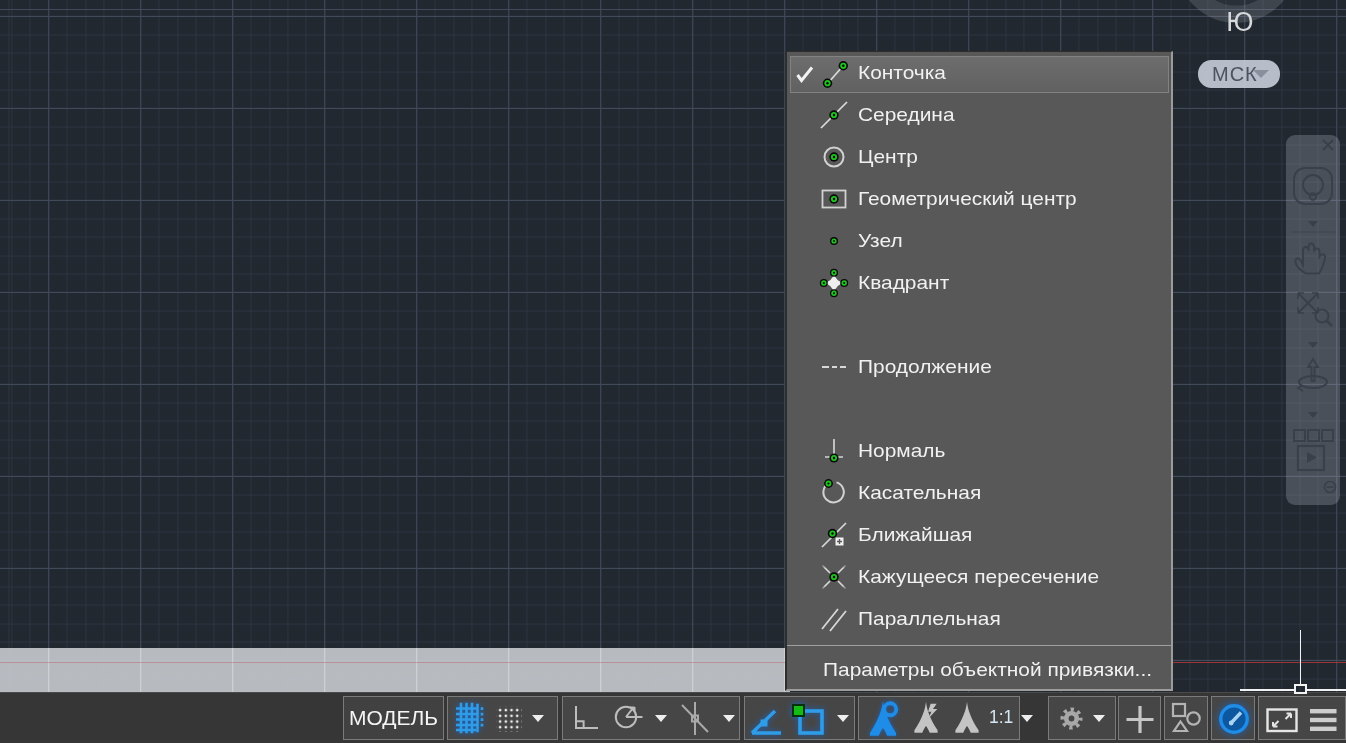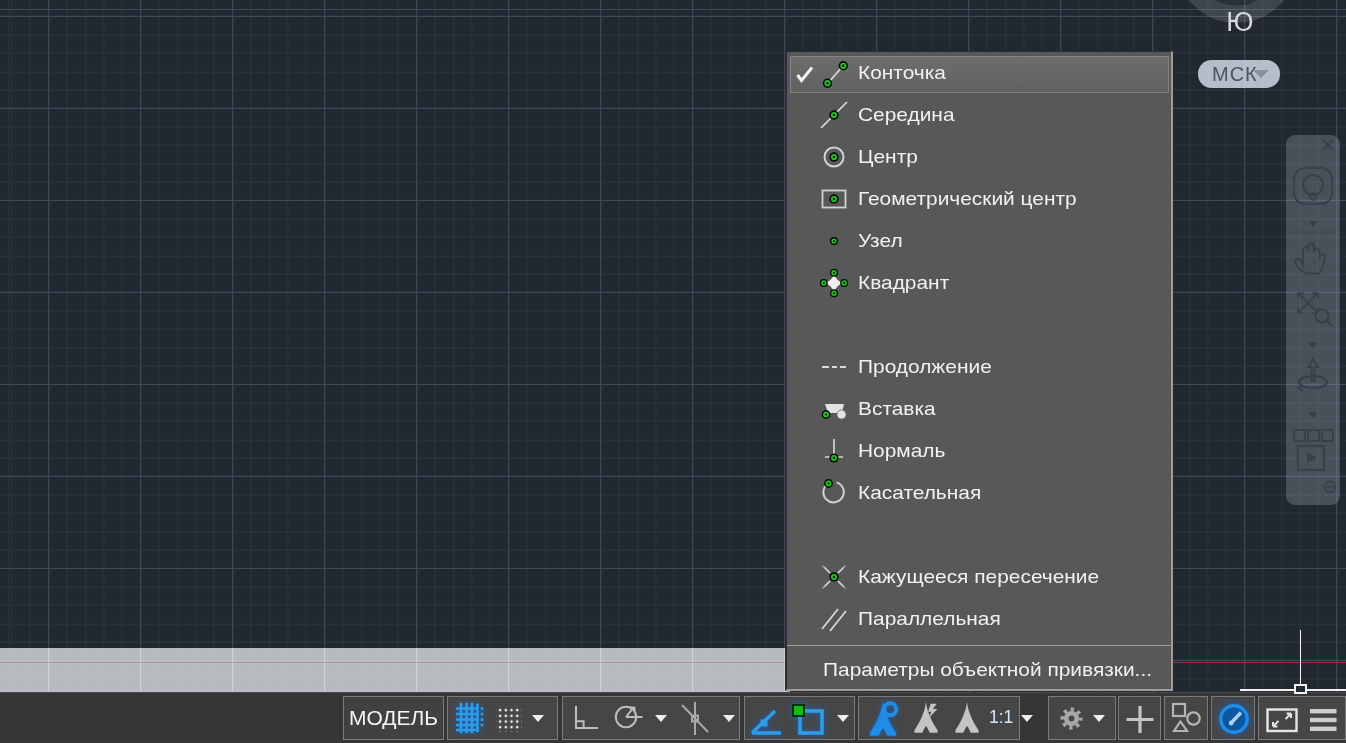--- a/index.html
+++ b/index.html
@@ -187,32 +187,20 @@
         </g>
       </svg>
     <div class="mtext">Квадрант</div>
     </div>
   <div class="mrow" style="top:294px">
     <svg class="micon" viewBox="0 0 28 28">
         <path d="M2,14 h7 M12,14 h5 M20,14 h6" stroke="#d8d8d8" stroke-width="1.8" fill="none"></path>
       </svg>
     <div class="mtext">Продолжение</div>
     </div>
-  <div class="mrow" style="top:336px">
-    <svg class="micon" viewBox="0 0 28 28">
-        <path d="M5,9 L24,9 L22,18 L8,18 Z" fill="#e3e3e3"></path>
-        <g transform="translate(6,19.5)">
-          <circle r="4.4" fill="#0a0a0a"></circle>
-          <circle r="2.9" fill="#1ec41e"></circle>
-          <circle r="1.1" fill="#0a0a0a"></circle>
-        </g>
-        <circle cx="21.5" cy="19.5" r="4.6" fill="#e3e3e3" stroke="#6a6a6a" stroke-width="0.8"></circle>
-      </svg>
-    <div class="mtext">Вставка</div>
-    </div>
   <div class="mrow" style="top:378px">
     <svg class="micon" viewBox="0 0 28 28">
         <path d="M14,2 L14,20 M5,20 L23,20" stroke="#d2d2d2" stroke-width="1.7" fill="none"></path>
         <g transform="translate(14,21)">
           <circle r="4.6" fill="#0a0a0a"></circle>
           <circle r="3" fill="#1ec41e"></circle>
           <circle r="1.2" fill="#0a0a0a"></circle>
         </g>
       </svg>
     <div class="mtext">Нормаль</div>
@@ -220,20 +208,33 @@
   <div class="mrow" style="top:420px">
     <svg class="micon" viewBox="0 0 28 28">
         <path d="M8.2,4.5 A 10.2 10.2 0 1 0 16.5,3.4" stroke="#d2d2d2" stroke-width="2" fill="none"></path>
         <g transform="translate(8.5,4.5)">
           <circle r="4.4" fill="#0a0a0a"></circle>
           <circle r="2.9" fill="#1ec41e"></circle>
           <circle r="1.1" fill="#0a0a0a"></circle>
         </g>
       </svg>
     <div class="mtext">Касательная</div>
+    </div>
+  <div class="mrow" style="top:462px">
+    <svg class="micon" viewBox="0 0 28 28">
+        <line x1="2" y1="26" x2="26" y2="2" stroke="#d8d8d8" stroke-width="1.7"></line>
+        <g transform="translate(12.5,12.5)">
+          <circle r="4.7" fill="#0a0a0a"></circle>
+          <circle r="3.1" fill="#1ec41e"></circle>
+          <circle r="1.2" fill="#0a0a0a"></circle>
+        </g>
+        <rect x="15.5" y="16.5" width="8" height="8" fill="#f0f0f0"></rect>
+        <path d="M19.5,18 v5 M17,20.5 h5" stroke="#585858" stroke-width="1.4"></path>
+      </svg>
+    <div class="mtext">Ближайшая</div>
     </div>
   <div class="mrow" style="top:504px">
     <svg class="micon" viewBox="0 0 28 28">
         <path d="M4,4 L10,10 M18,18 L24,24 M24,4 L18,10 M10,18 L4,24" stroke="#d8d8d8" stroke-width="1.7" fill="none"></path>
         <path d="M2.5,2.5 l2,2 M25.5,2.5 l-2,2 M2.5,25.5 l2,-2 M25.5,25.5 l-2,-2" stroke="#9a9a9a" stroke-width="1.4"></path>
         <g transform="translate(14,14)">
           <circle r="4.7" fill="#0a0a0a"></circle>
           <circle r="3.1" fill="#1ec41e"></circle>
           <circle r="1.2" fill="#0a0a0a"></circle>
         </g>

